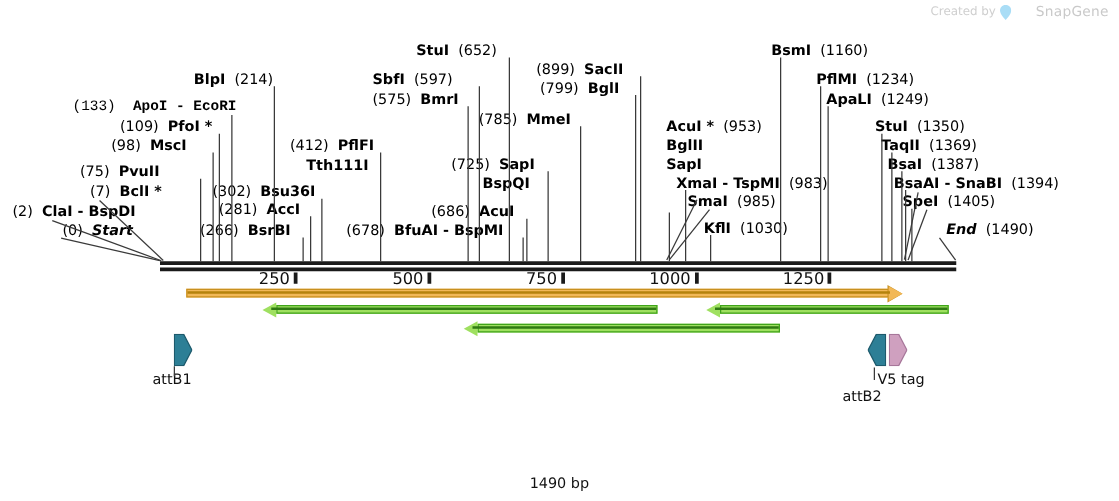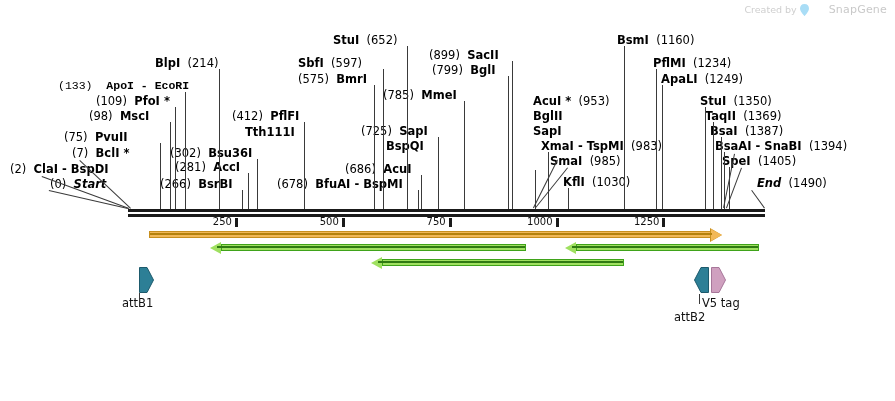--- a/index.html
+++ b/index.html
@@ -47,21 +47,21 @@
     position:absolute;
     background:#1a1a1a;
   }
   .tickmark{
     position:absolute;
     width:3px;
     background:#1a1a1a;
   }
   .ticklabel{
     position:absolute;
-    font-size:10px;
+    font-size:13px;
     color:#111;
     transform:translateX(-100%);
     white-space:nowrap;
   }
 
   
   .feat{position:absolute;}
   .bar{position:absolute;}
   .arrowhead{position:absolute;width:0;height:0;}
 
@@ -245,13 +245,14 @@
         </svg></div>
       <div class="glyph-label" style="left:674px;top:310px;">attB2</div>
       <div class="glyph" style="left:711px;top:267px;width:15px;height:26px;"><svg width="15" height="26" viewBox="0 0 15 26">
           <path d="M0.5 0.5 L8 0.5 L14.5 13 L8 25.5 L0.5 25.5 Z" fill="#cfa0bf" stroke="#a7779a" stroke-width="1"></path>
         </svg></div>
       <div class="glyph-label" style="left:702px;top:296px;">V5 tag</div>
       <div class="leader" style="left:699px;top:294px;height:10px;"></div>
       <div class="leader" style="left:139px;top:293px;height:8px;"></div>
     </div>
 
+  <div id="subtitle" style="top:379px;">1490 bp</div>
 </div>
 
 </body></html>

